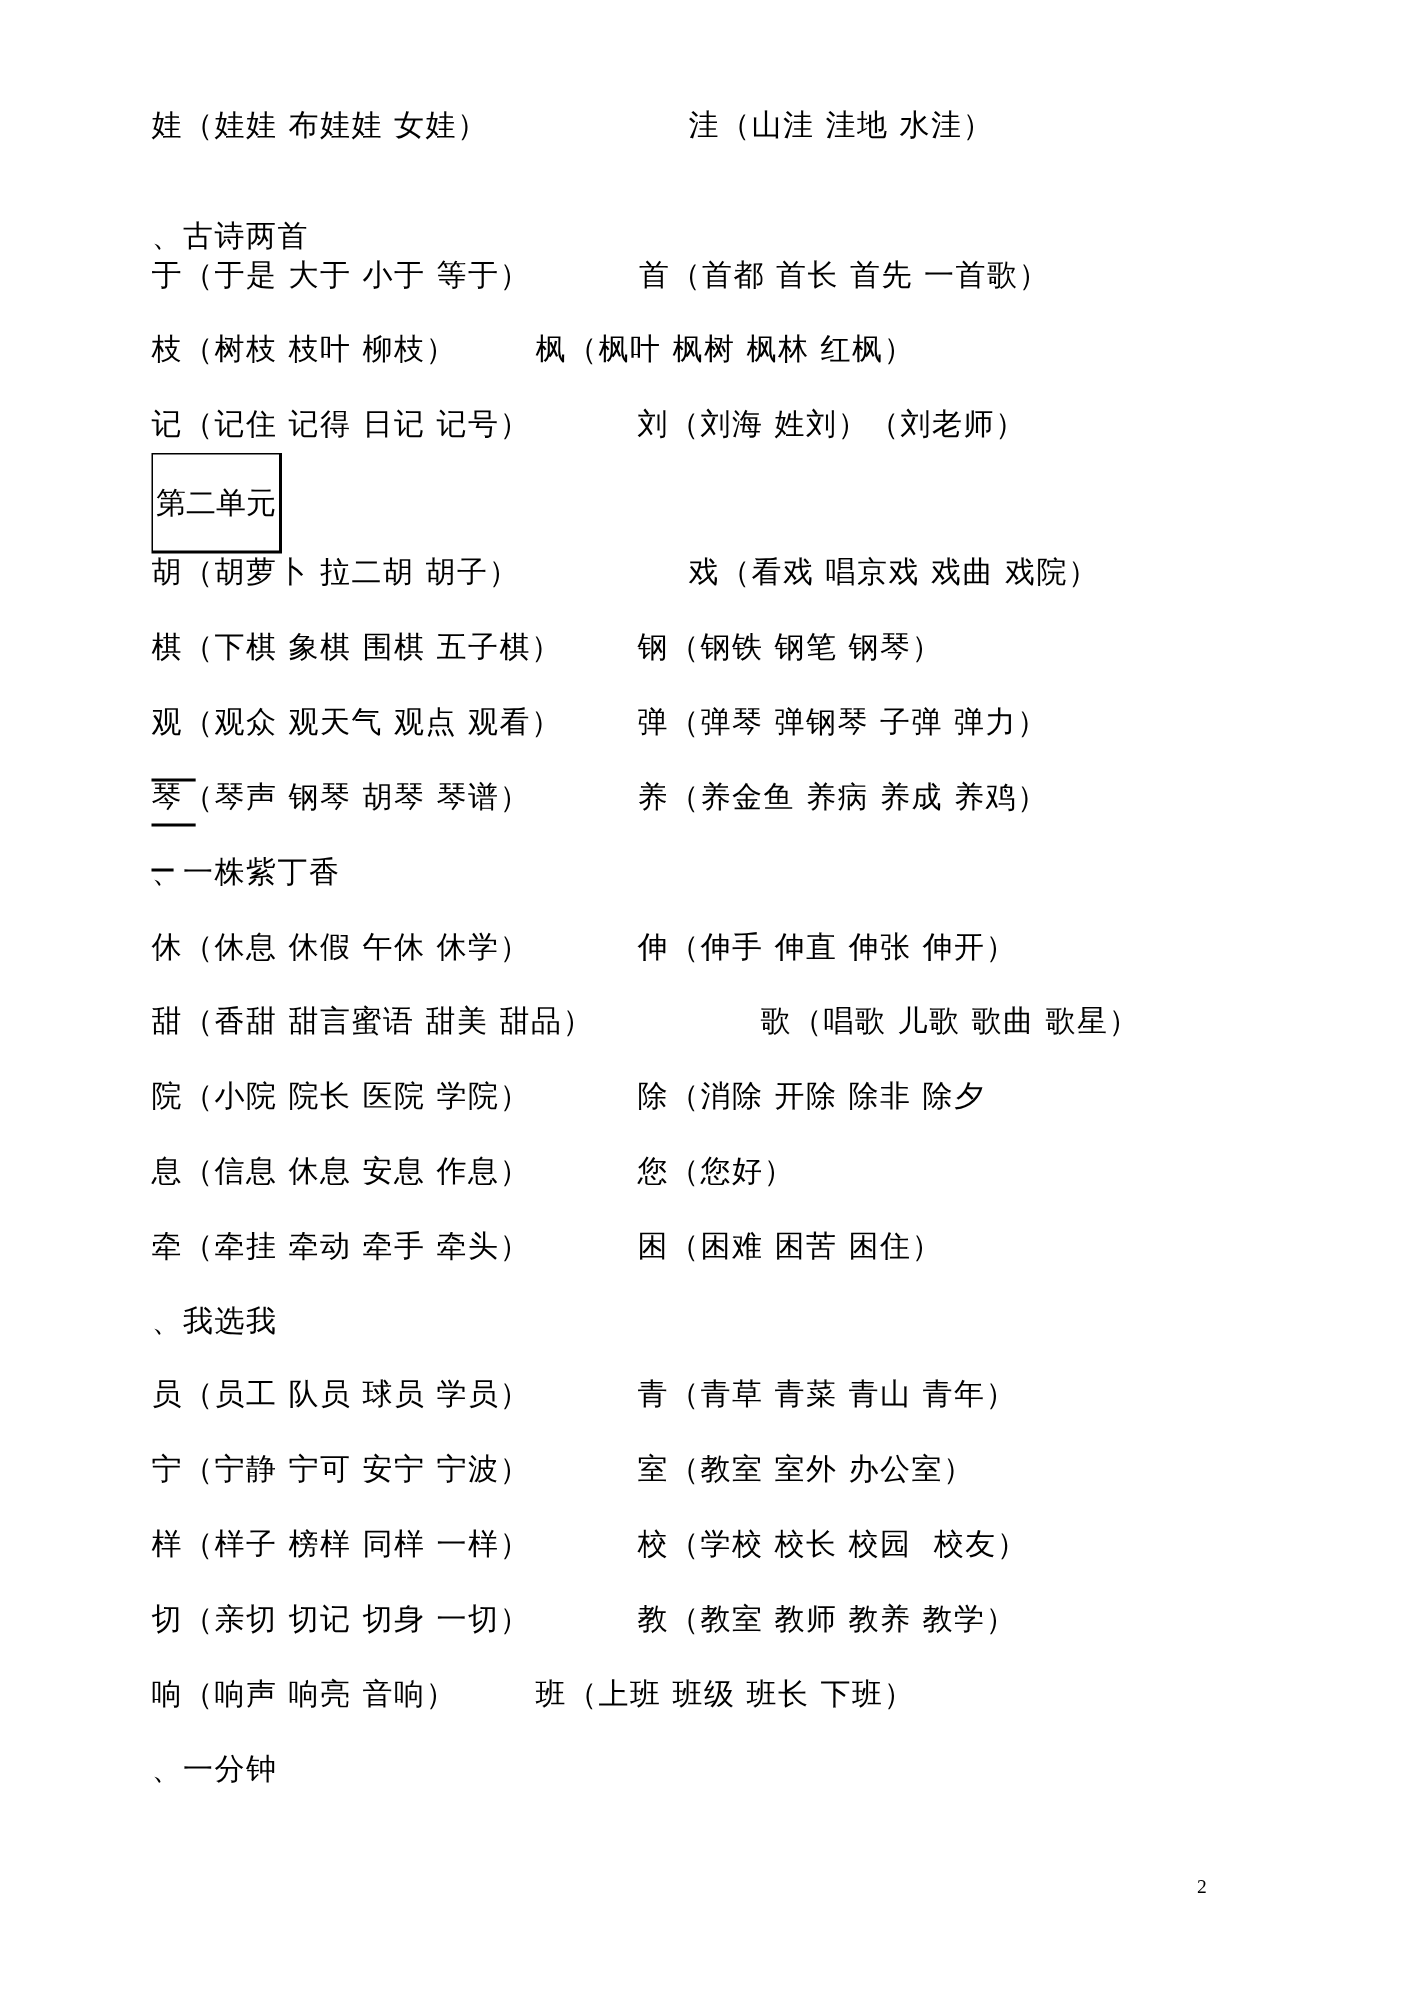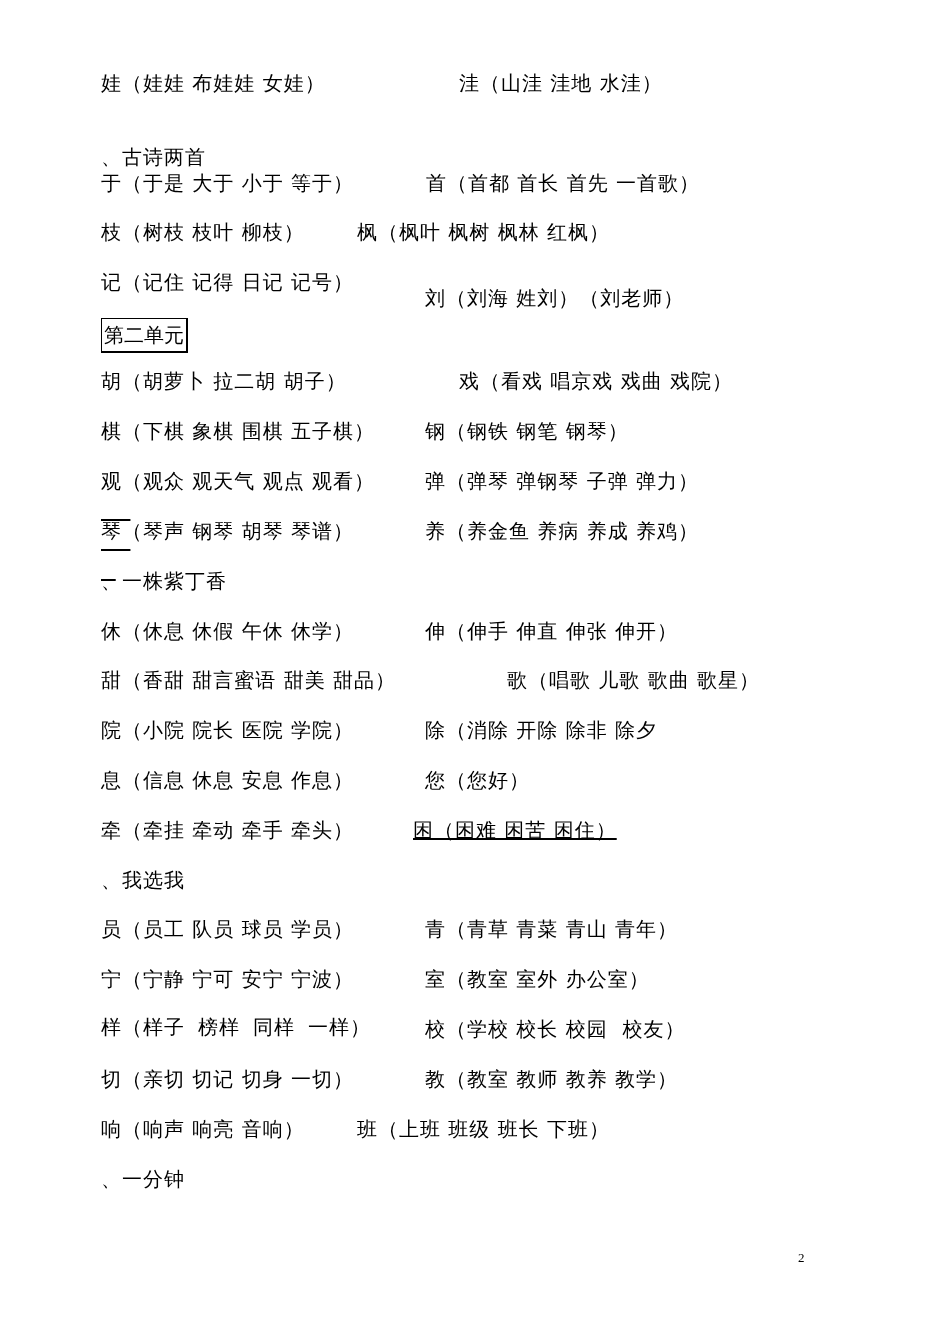--- a/index.html
+++ b/index.html
@@ -41,25 +41,25 @@
       left: 101px;
       height: 30px;
       line-height: 30px;
       font-size: 20px;
       white-space: pre;
       letter-spacing: 1px;
     }
     .unit-box {
       position: absolute;
       left: 101px;
-      top: 318px;
+      top: 302px;
       height: 32px;
       line-height: 32px;
       font-size: 20px;
-      padding: 0 2px;
+      padding: 16px 2px;
       border: 1px solid #000;
       border-right: 2px solid #000;
       border-bottom: 2px solid #000;
       white-space: pre;
     }
     .page-number {
       position: absolute;
       left: 798px;
       top: 1250px;
       font-size: 13px;
@@ -83,21 +83,21 @@
     <span class="seg" style="left:325px;">首（首都 首长 首先 一首歌）</span>
   </div>
 
   <div class="line" style="top:217px;">
     <span class="seg" style="left:0;">枝（树枝 枝叶 柳枝）</span>
     <span class="seg" style="left:256px;">枫（枫叶 枫树 枫林 红枫）</span>
   </div>
 
   <div class="line" style="top:267px;">
     <span class="seg" style="left:0;">记（记住 记得 日记 记号）</span>
-    <span class="seg" style="left:324px;margin-top:16px;">刘（刘海 姓刘）（刘老师）</span>
+    <span class="seg" style="left:324px;">刘（刘海 姓刘）（刘老师）</span>
   </div>
 
   <div class="unit-box">第二单元</div>
 
   <div class="line" style="top:366px;">
     <span class="seg" style="left:0;">胡（胡萝卜 拉二胡 胡子）</span>
     <span class="seg" style="left:358px;">戏（看戏 唱京戏 戏曲 戏院）</span>
   </div>
 
   <div class="line" style="top:416px;">
@@ -132,37 +132,37 @@
     <span class="seg" style="left:324px;">除（消除 开除 除非 除夕</span>
   </div>
 
   <div class="line" style="top:765px;">
     <span class="seg" style="left:0;">息（信息 休息 安息 作息）</span>
     <span class="seg" style="left:324px;">您（您好）</span>
   </div>
 
   <div class="line" style="top:815px;">
     <span class="seg" style="left:0;">牵（牵挂 牵动 牵手 牵头）</span>
-    <span class="seg" style="left:312px;text-decoration:underline;">困（困难 困苦 困住）</span>
+    <span class="seg" style="left:324px;">困（困难 困苦 困住）</span>
   </div>
 
   <div class="heading" style="top:865px;">、我选我</div>
 
   <div class="line" style="top:914px;">
     <span class="seg" style="left:0;">员（员工 队员 球员 学员）</span>
     <span class="seg" style="left:324px;">青（青草 青菜 青山 青年）</span>
   </div>
 
   <div class="line" style="top:964px;">
     <span class="seg" style="left:0;">宁（宁静 宁可 安宁 宁波）</span>
     <span class="seg" style="left:324px;">室（教室 室外 办公室）</span>
   </div>
 
   <div class="line" style="top:1014px;">
-    <span class="seg" style="left:0;font-family:Liberation Mono, monospace;">样（样子 榜样 同样 一样）</span>
+    <span class="seg" style="left:0;">样（样子 榜样 同样 一样）</span>
     <span class="seg" style="left:324px;">校（学校 校长 校园  校友）</span>
   </div>
 
   <div class="line" style="top:1064px;">
     <span class="seg" style="left:0;">切（亲切 切记 切身 一切）</span>
     <span class="seg" style="left:324px;text-align:center;">教（教室 教师 教养 教学）</span>
   </div>
 
   <div class="line" style="top:1114px;">
     <span class="seg" style="left:0;">响（响声 响亮 音响）</span>

